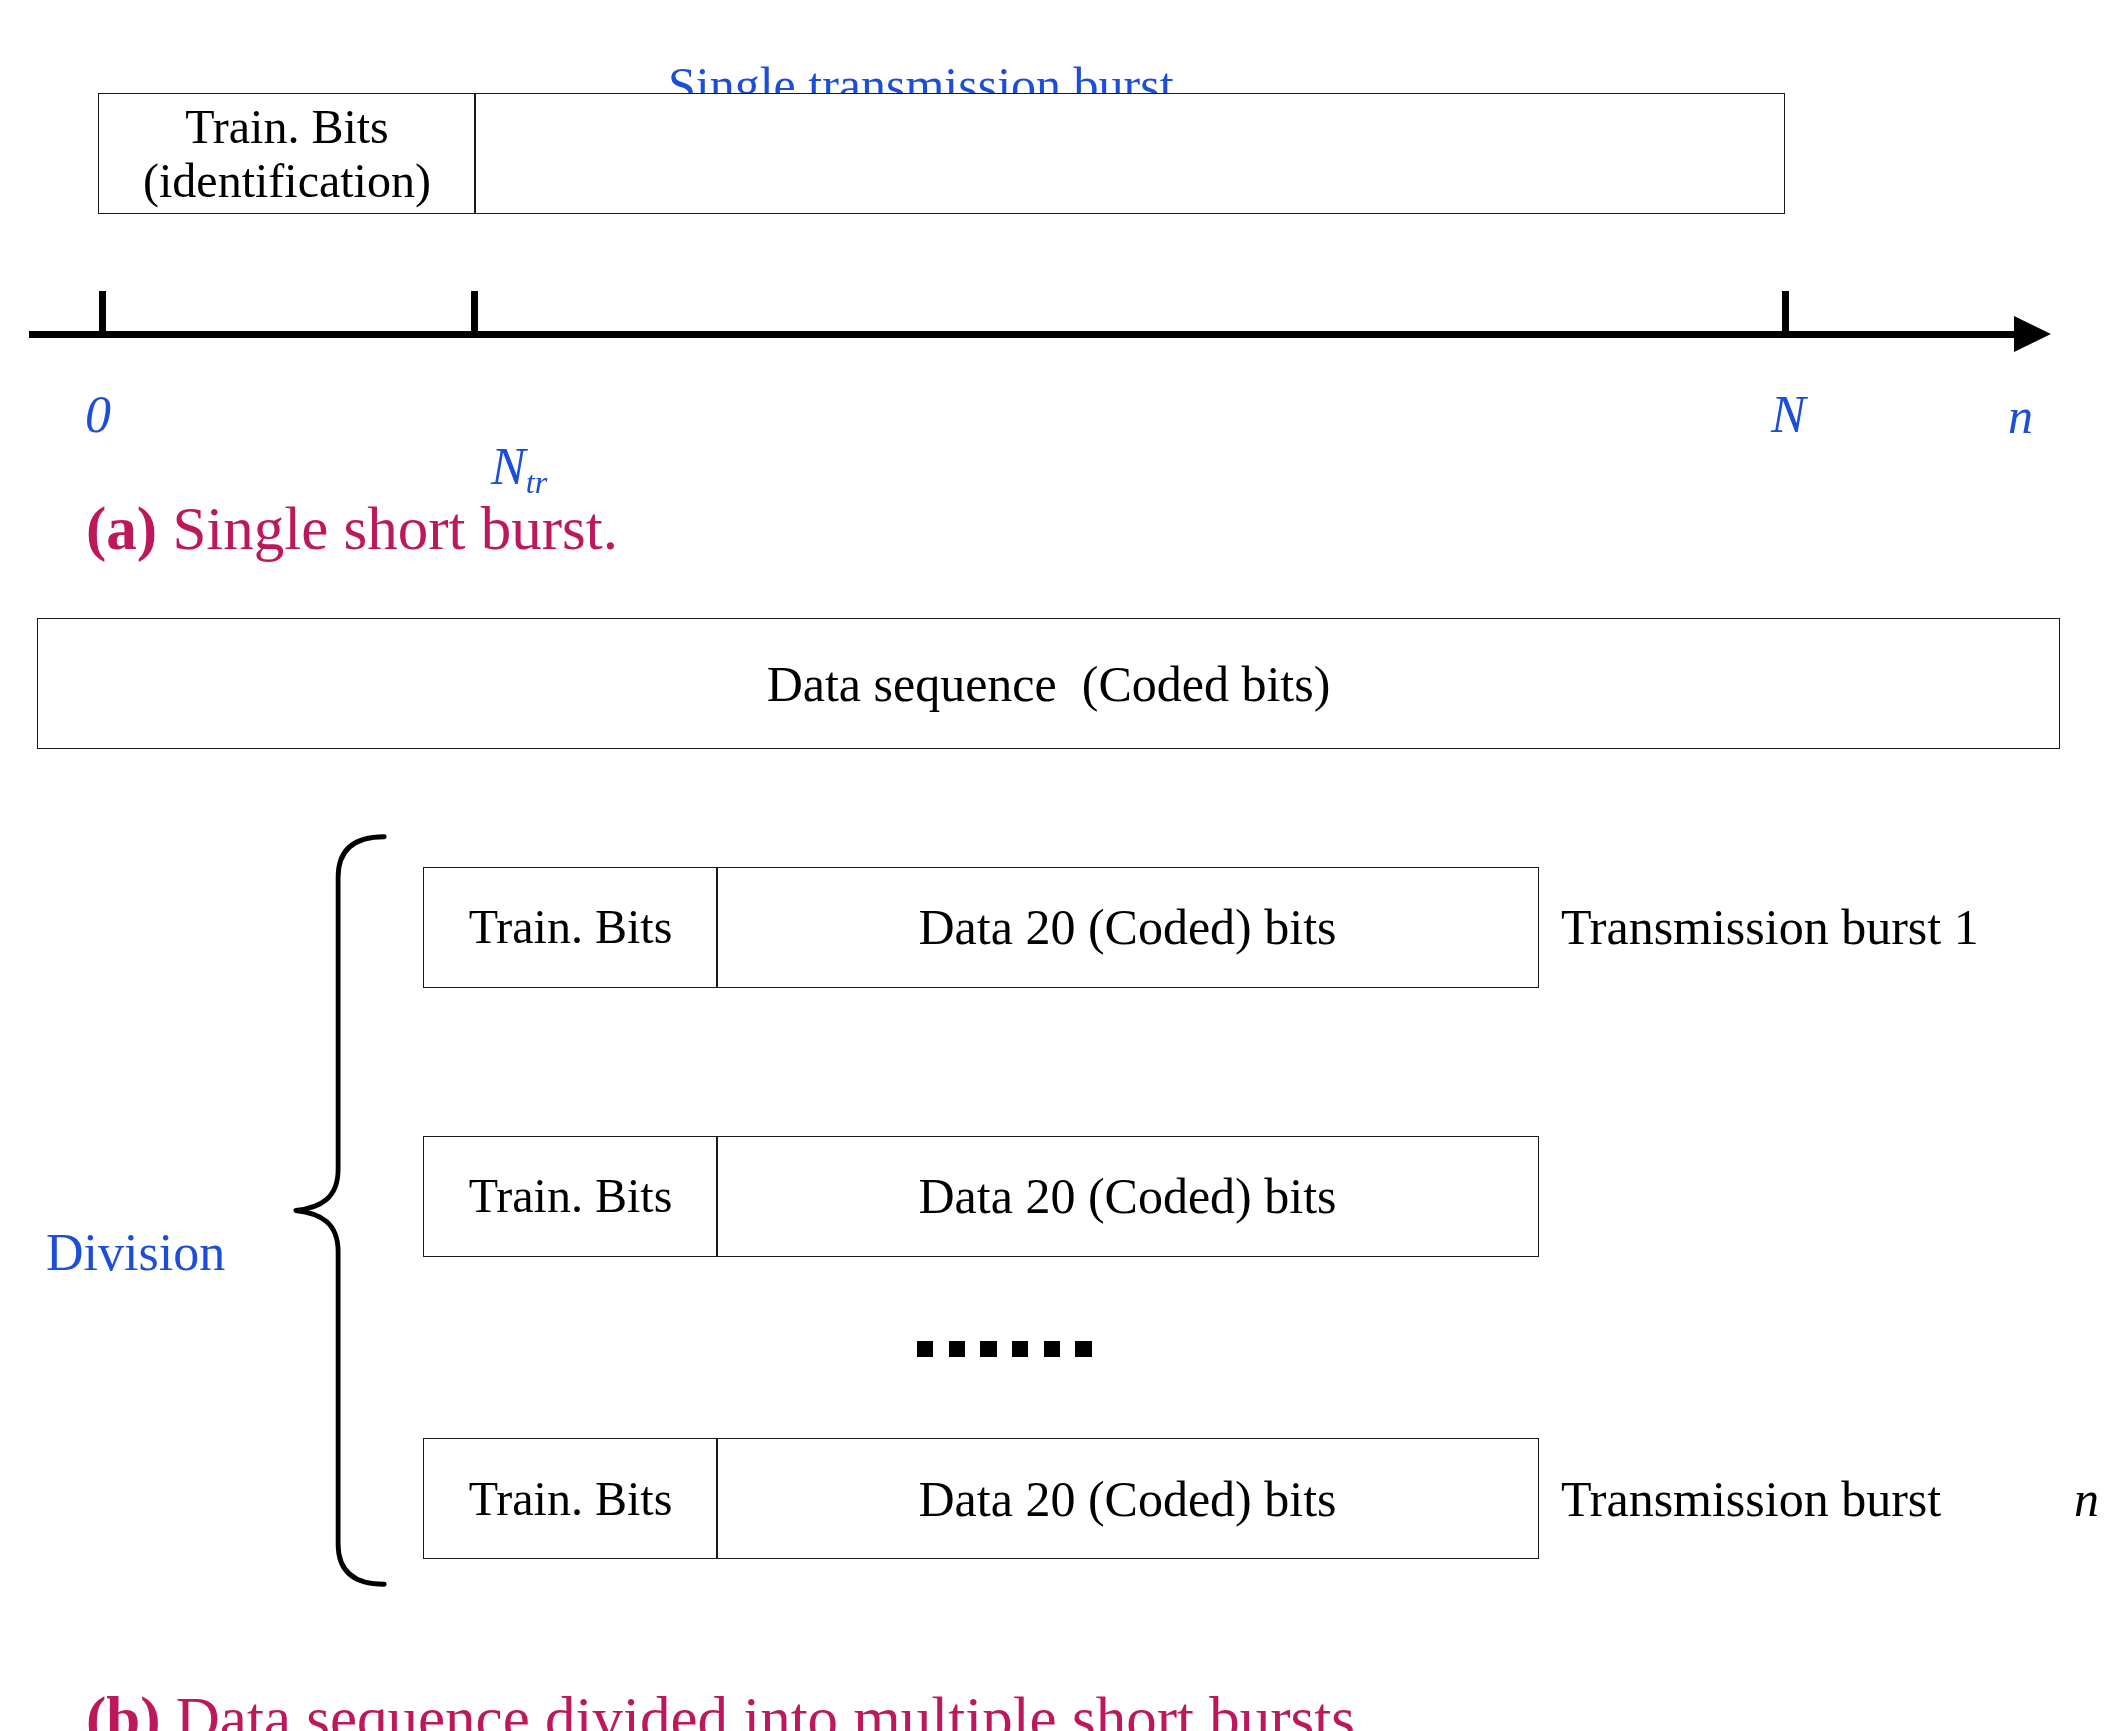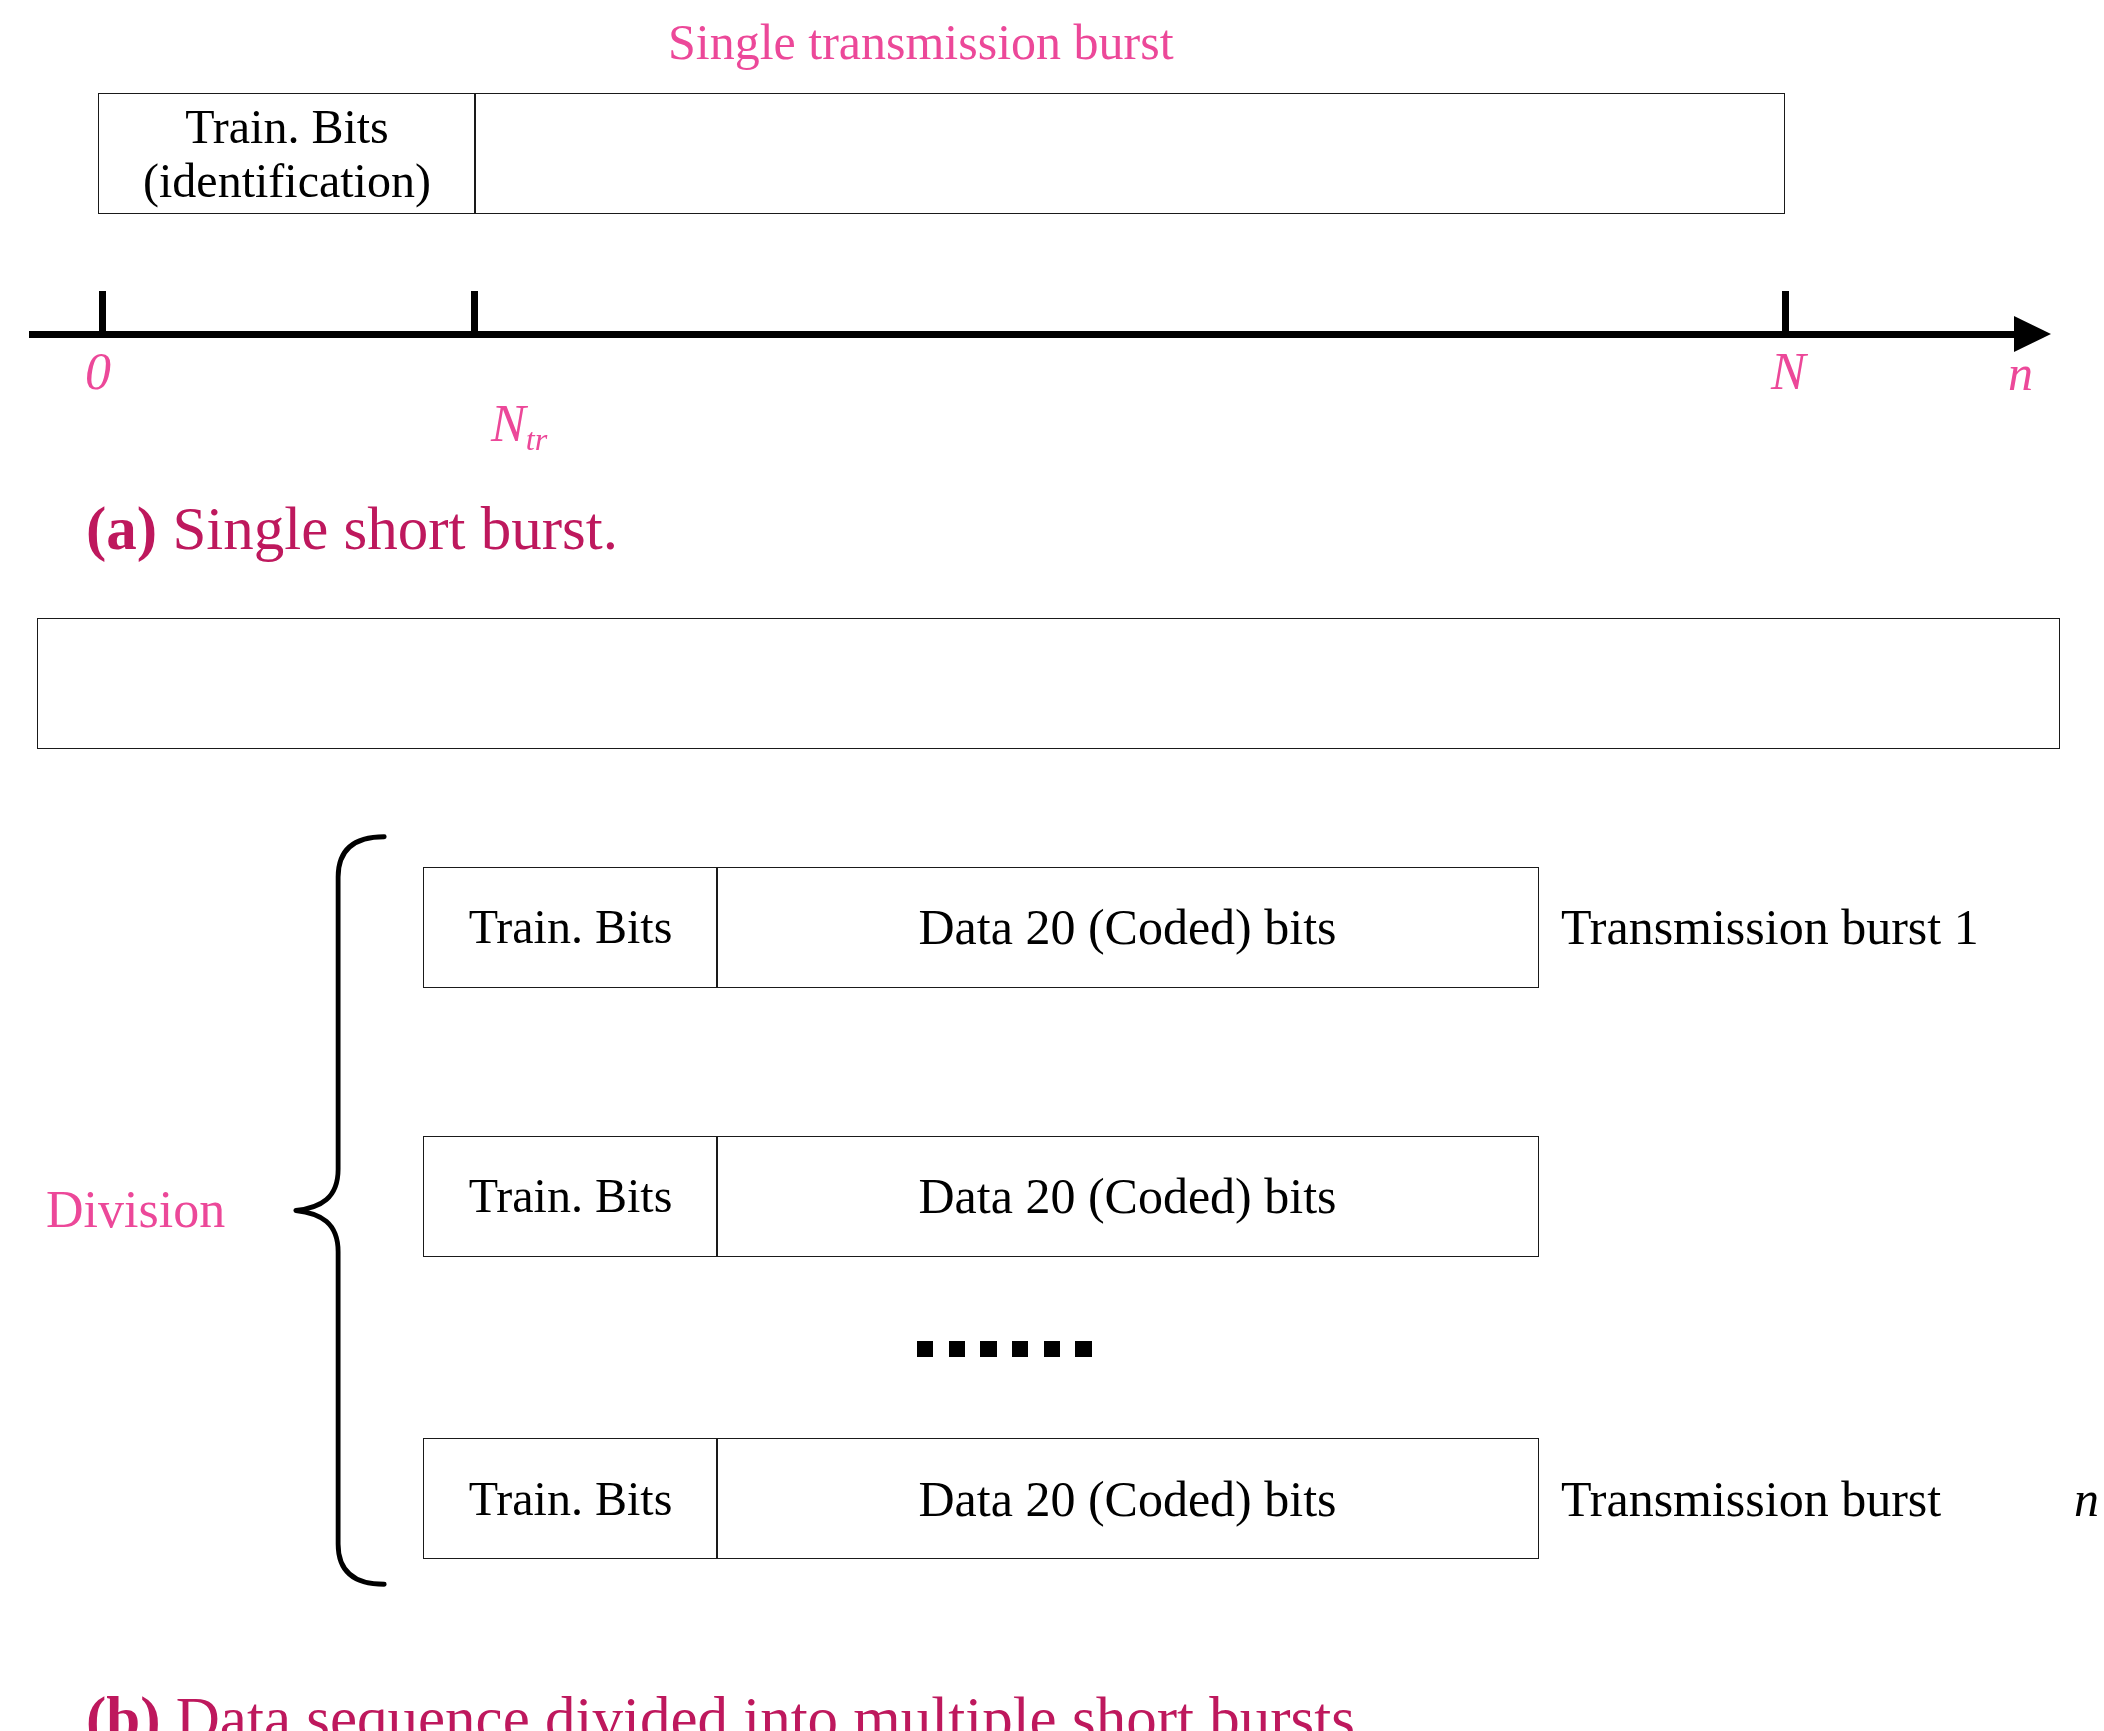--- a/index.html
+++ b/index.html
@@ -17,21 +17,22 @@
     overflow: hidden;
   }
 
   .abs { position: absolute; }
 
   
   .txt {
     position: absolute;
     white-space: pre;
     line-height: 1;
-    color: #ec4899;
+    color: #1d4ed8;
+    margin-top: 43px;
   }
   .center-txt {
     position: absolute;
     display: flex;
     align-items: center;
     justify-content: center;
     text-align: center;
     white-space: pre;
     line-height: 1.12;
     color: #000;
@@ -133,20 +134,21 @@
   <div class="tick" style="left:1782px; top:291px; height:44px;"></div>
   <div class="txt mi" style="left:1771px; top:346px; font-size:52px;">N</div>
 
   <div class="txt mi" style="left:2008px; top:348px; font-size:50px;">n</div>
 
   <div class="caption" style="left:25px; top:437px;">
     <b>(a)</b><span> Single short burst.</span>
   </div>
 
   <div class="box" style="left:37px; top:618px; width:2023px; height:131px;"></div>
+  <div class="center-txt" style="left:39px; top:620px; width:2019px; height:127px; font-size:50px;">Data sequence  (Coded bits)</div>
 
   <div class="txt" style="left:46px; top:1184px; font-size:52px;">Division</div>
 
   <div class="abs" style="left:288px; top:831px; width:106px; height:759px;">
     <svg width="106" height="759" viewBox="0 0 110 790">
       <path d="M 100 6
                C 70 6, 52 18, 52 48
                L 52 352
                C 52 382, 34 392, 8 395
                C 34 398, 52 408, 52 438

